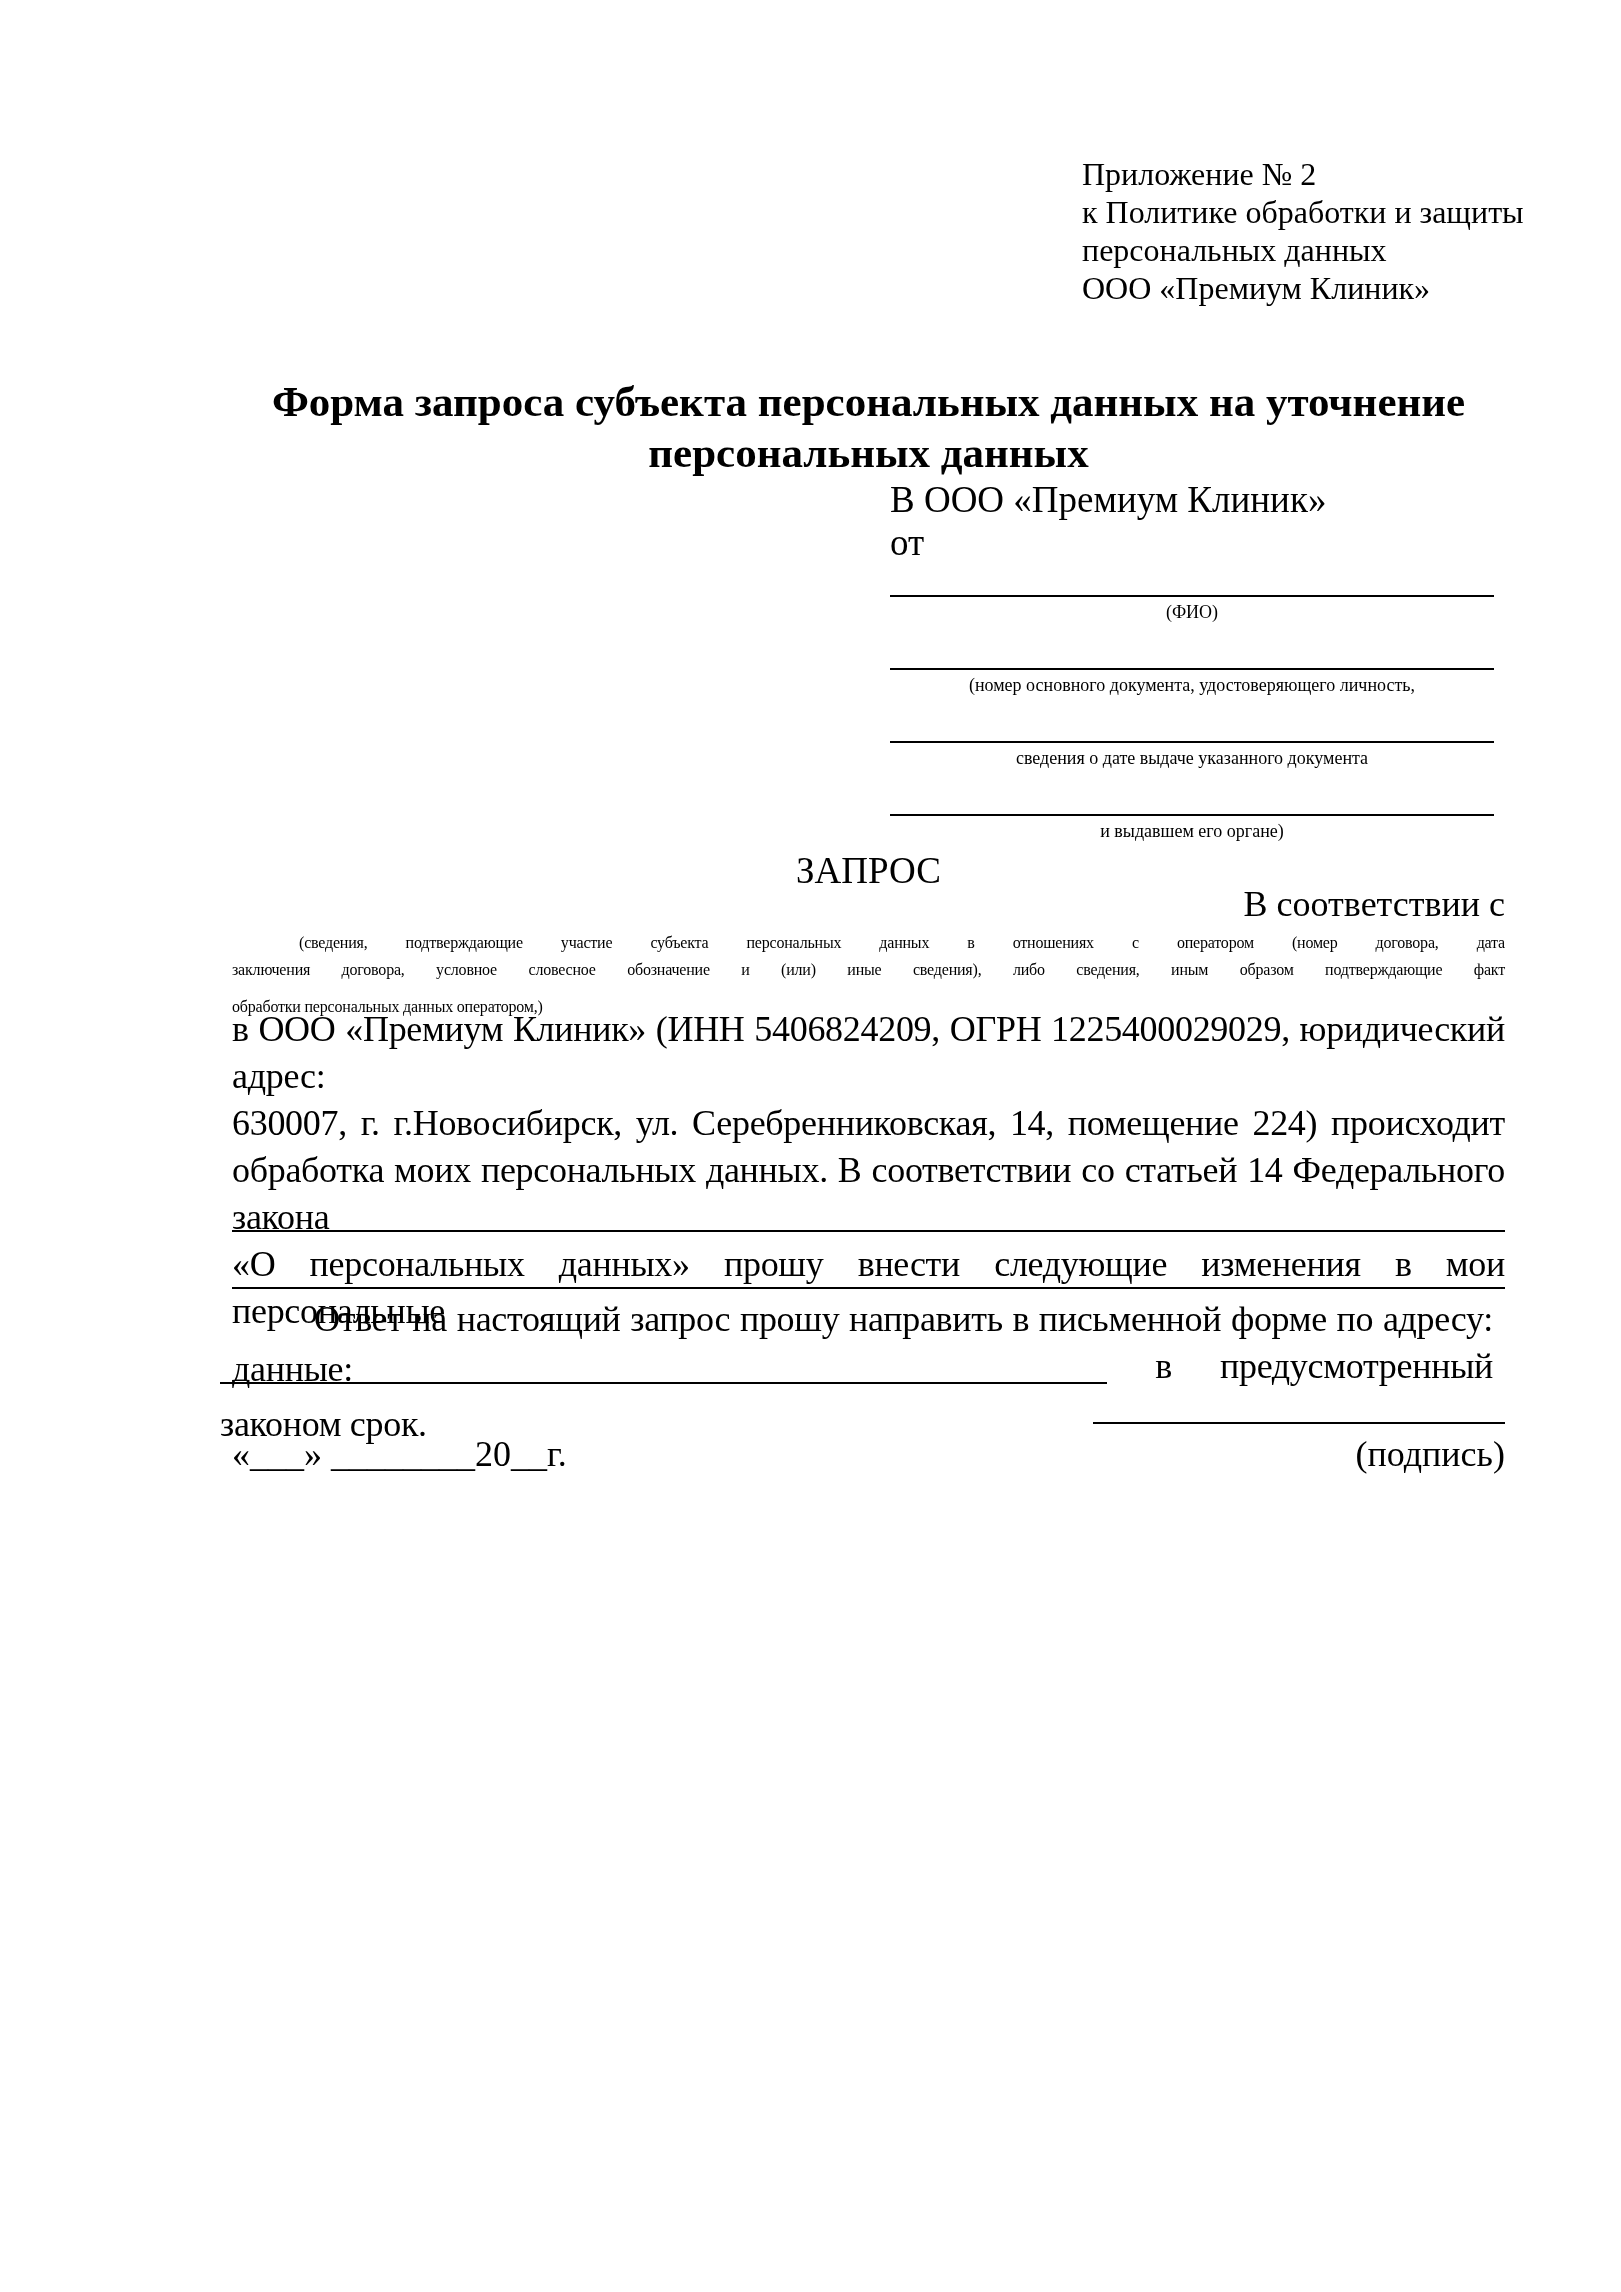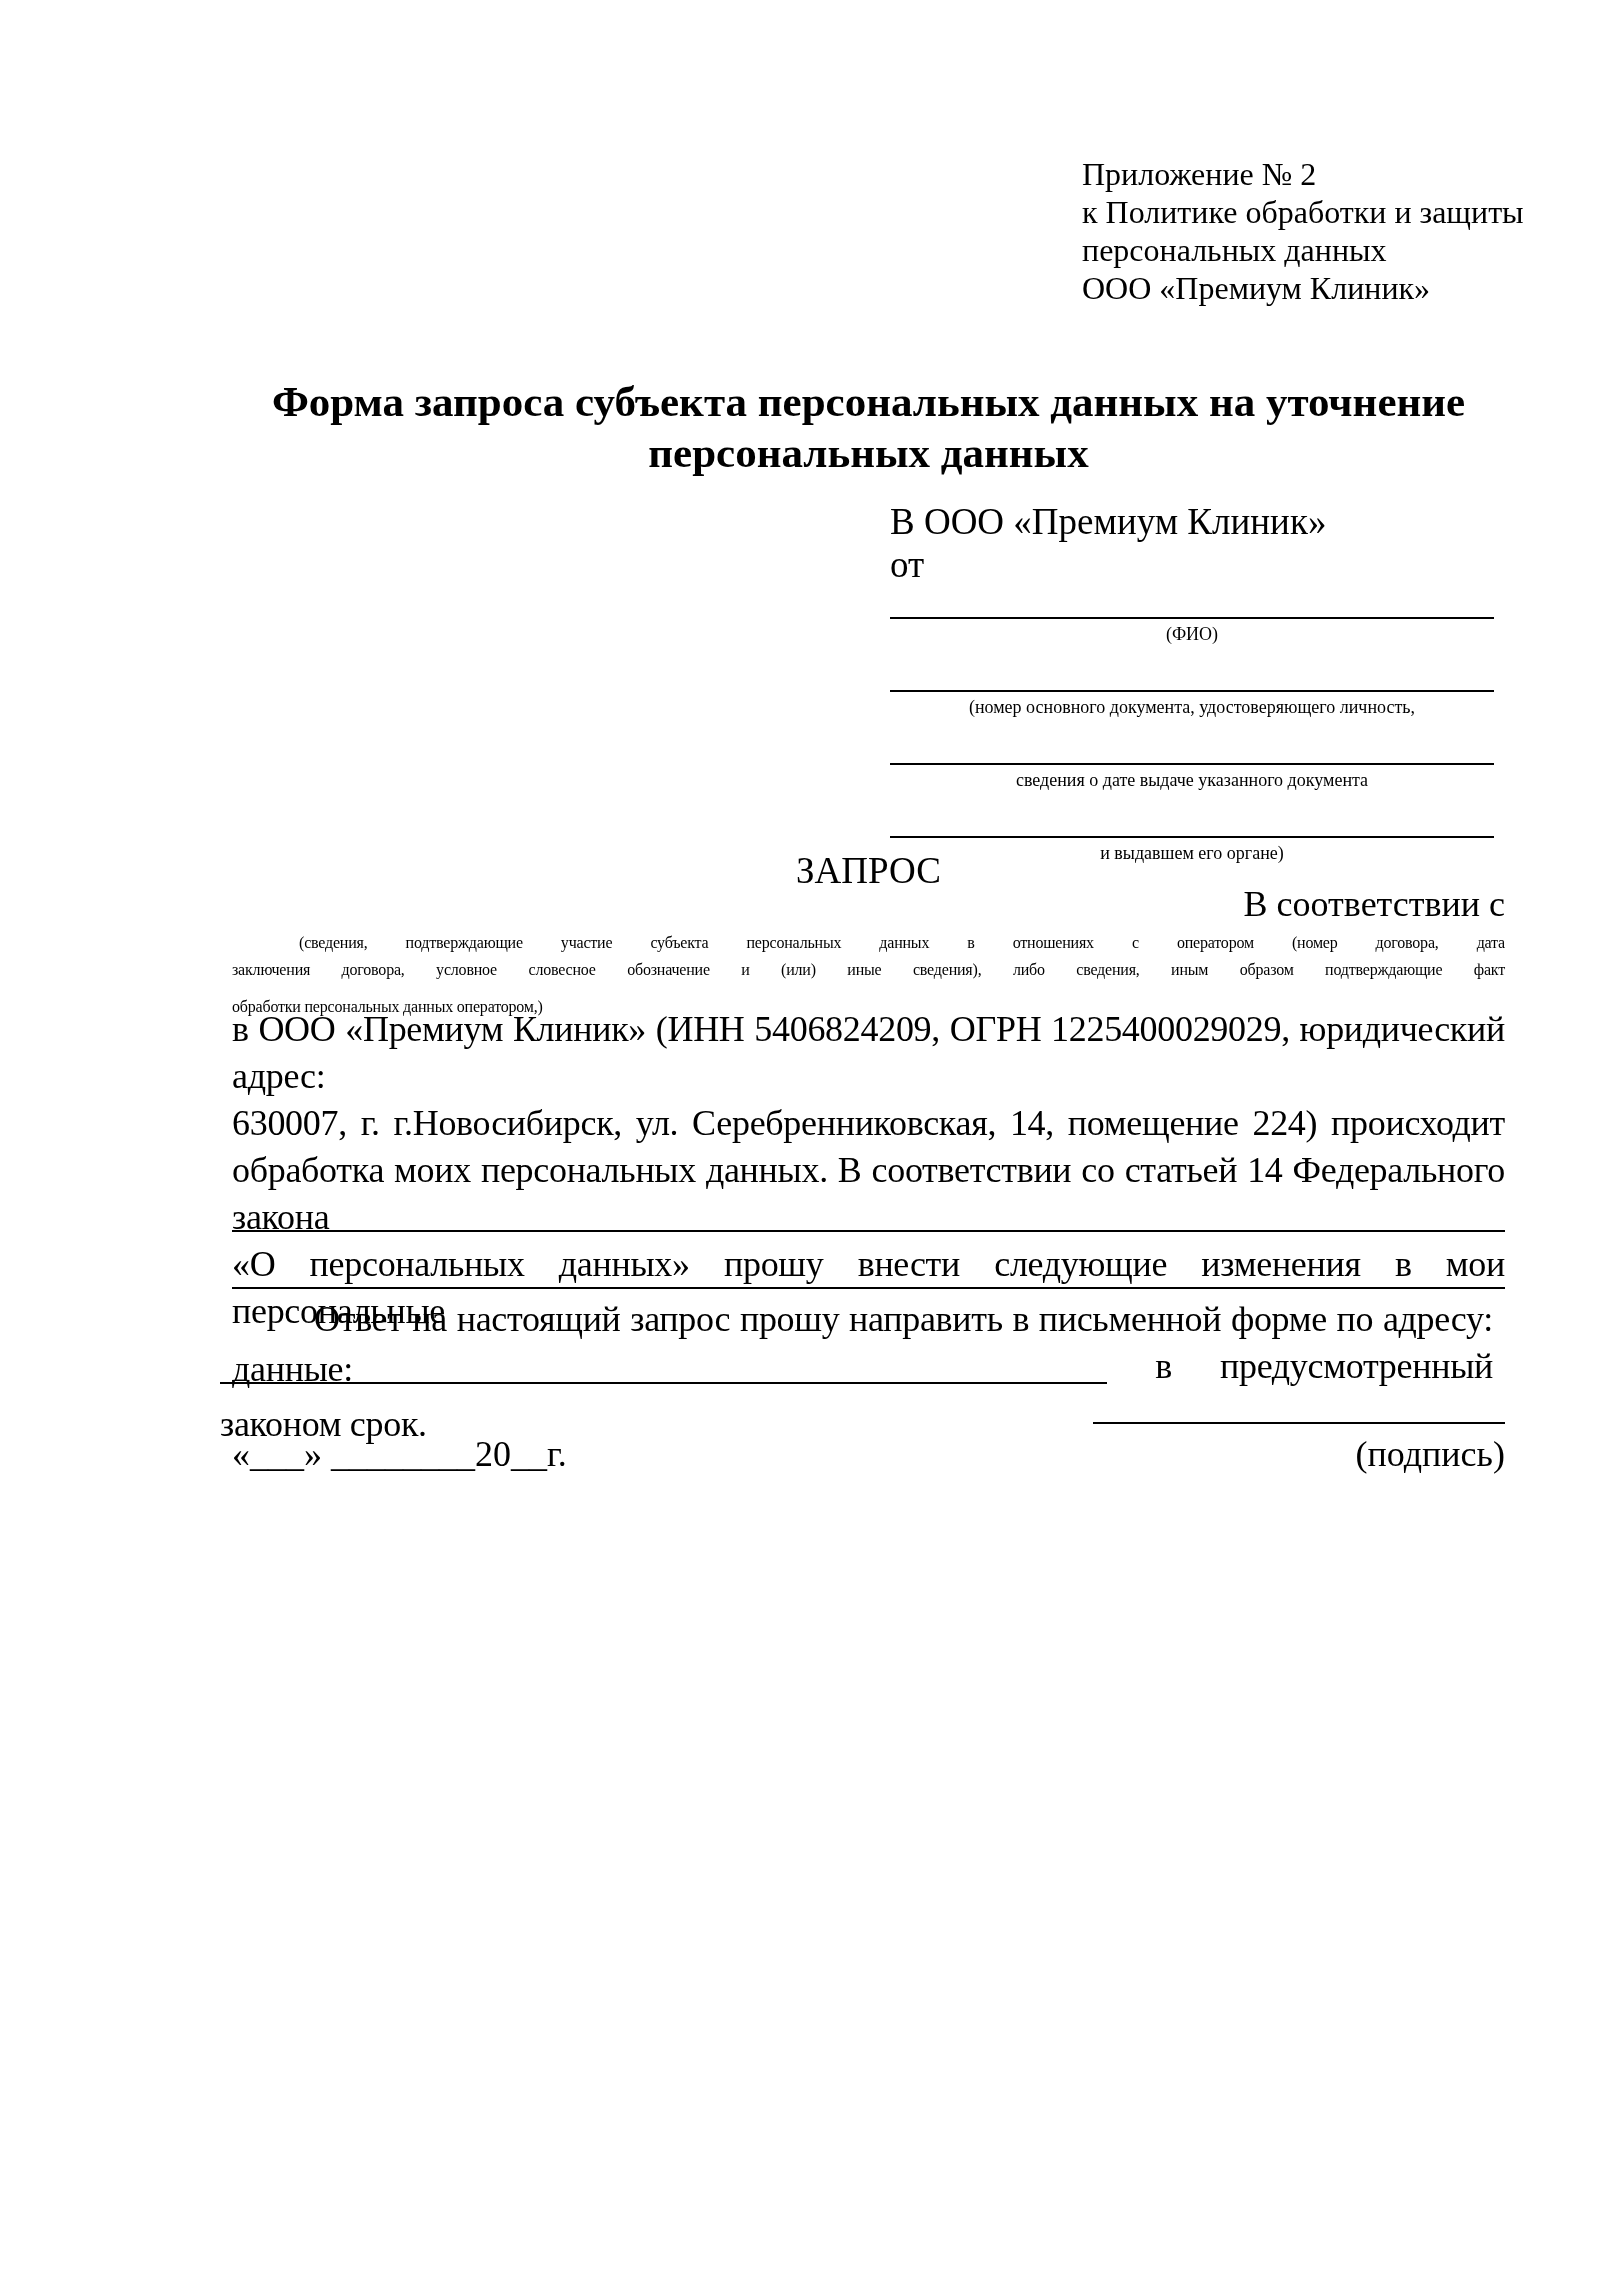--- a/index.html
+++ b/index.html
@@ -15,21 +15,21 @@
   
   .appendix { position:absolute; left:1082px; top:155px; font-size:32px; line-height:38px; }
 
   
   .doc-title {
     position:absolute; left:232px; top:376px; width:1273px;
     text-align:center; font-weight:bold; font-size:43px; line-height:51px;
   }
 
   
-  .to-block { position:absolute; left:890px; top:500px; width:604px; font-size:37px; line-height:43px;font-family:Liberation Serif, serif; }
+  .to-block { position:absolute; left:890px; top:478px; width:604px; font-size:37px; line-height:43px;font-family:Liberation Serif, serif; }
   .fill-field { height:31px; border-bottom:2.9px solid #000; }
   .fill-field.tall { height:41px; }
   .cap { font-size:18px; line-height:30px; text-align:center; white-space:nowrap; }
 
   
   .zapros { position:absolute; left:232px; top:851px; width:1273px; text-align:center; font-size:37px; line-height:39px; }
 
   
   .sootv { position:absolute; left:232px; top:883px; width:1273px; display:flex; align-items:flex-end; font-size:36px; line-height:43px;flex-direction:column; }
   .sootv .indent { width:94px; flex:0 0 auto; }

